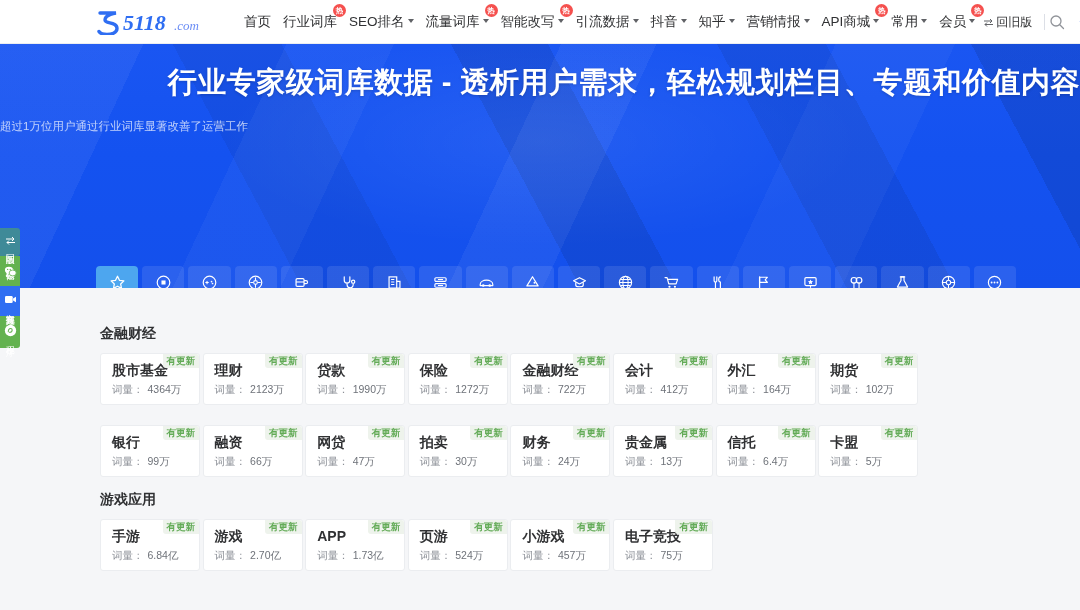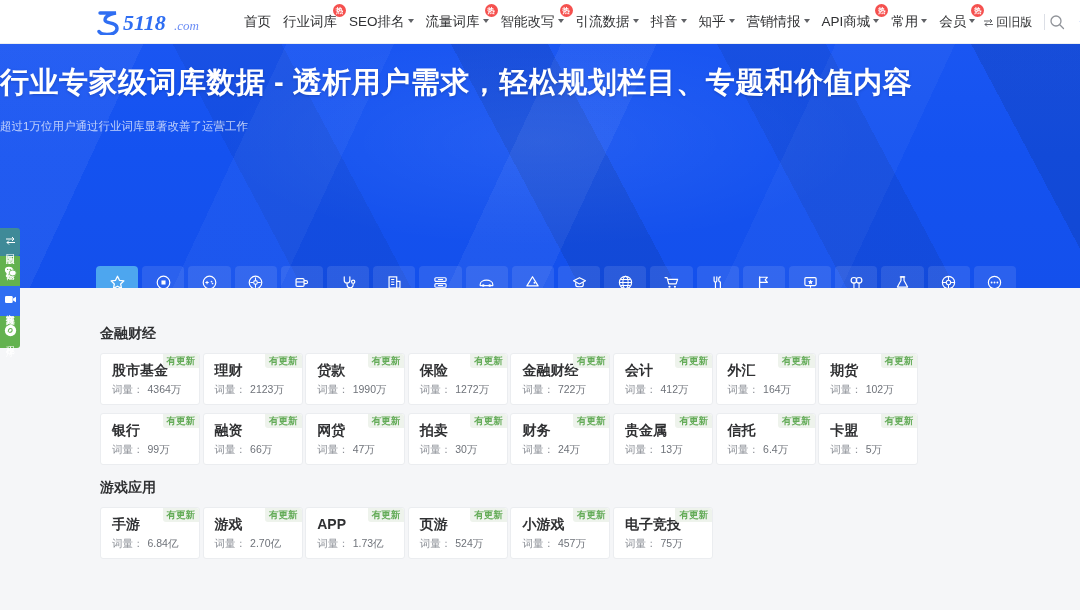--- a/index.html
+++ b/index.html
@@ -102,21 +102,21 @@
       linear-gradient(-118deg, rgba(0,0,0,.10) 0 9%, transparent 9% 21%, rgba(0,0,0,.07) 21% 30%, transparent 30% 44%, rgba(0,0,0,.09) 44% 52%, transparent 52% 66%, rgba(0,0,0,.06) 66% 75%, transparent 75%),
       linear-gradient(180deg, #1a56f2 0%, #1452f0 45%, #1450ec 100%);
   }
   .hero-bg2 {
     position:absolute; inset:0;
     background:
       radial-gradient(ellipse 460px 150px at 50% 40%, rgba(255,255,255,.07), transparent 70%);
   }
   .hero-title {
     position: absolute; top: 19px; left: 0; width: 1080px;
-    text-align: left;
+    text-align: right;
     color: #ffffff;
     font-size: 29px;
     font-weight: bold;
     letter-spacing: .5px;
     text-shadow: 0 1px 3px rgba(0,0,0,.18);
   }
   .hero-sub {
     position: absolute; top: 75px; left: 0; width: 1080px;
     text-align: left;
     color: rgba(255,255,255,.72);
@@ -191,21 +191,21 @@
   .section-title {
     margin: 14px 0 0 100px;
     font-size: 14px;
     font-weight: bold;
     color: #303133;
   }
   .cardgrid {
     margin: 10px 0 0 100px;
     width: 900px;
     display: flex; flex-wrap: wrap;
-    gap: 8px 0;
+    gap: 20px 0;
     align-items: center;
   }
   .card {
     width: 100px;
     height: 52px;
     background: #fff;
     border: 1px solid #ebedf0;
     border-radius: 3px;
     margin-right: 2.6px;
     position: relative;

